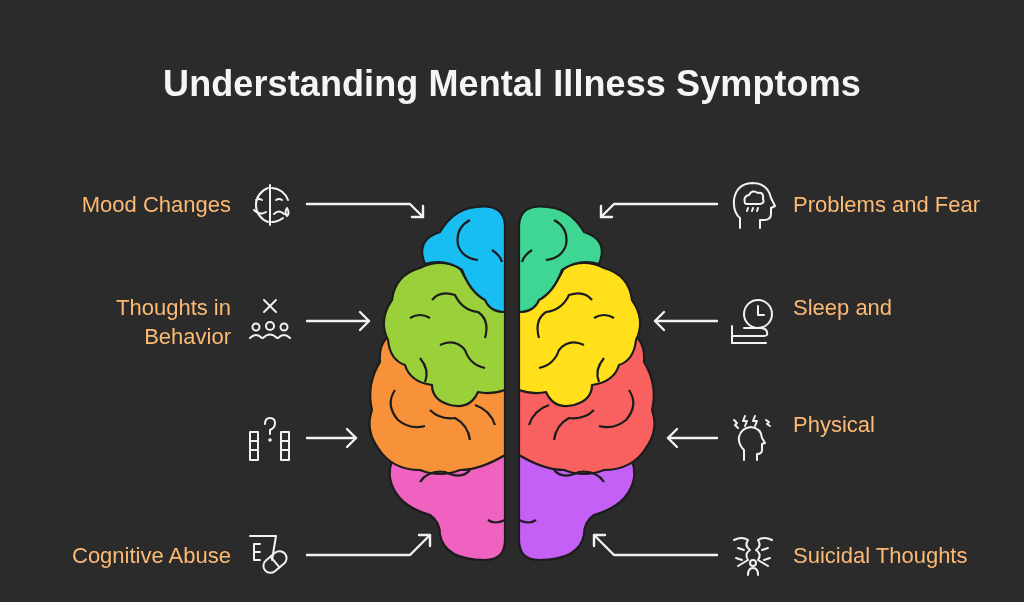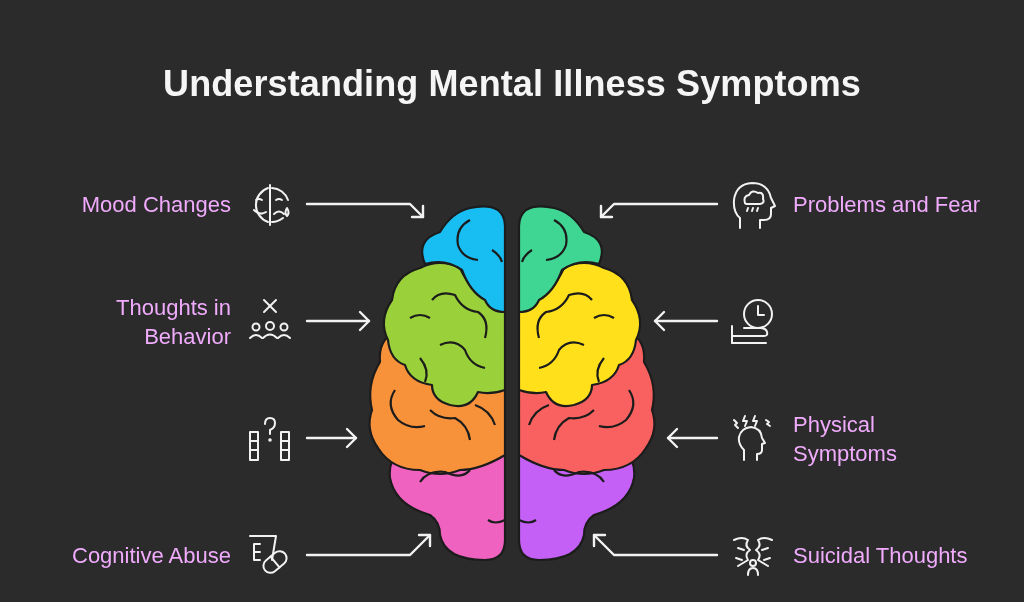--- a/index.html
+++ b/index.html
@@ -1,44 +1,44 @@
 <!DOCTYPE html>
 <html><head>
 <meta charset="utf-8">
 <style>
   html, body { margin:0; padding:0; }
   body { width:1024px; height:602px; background:#2b2b2b; position:relative; overflow:hidden;
          font-family:"Liberation Sans", sans-serif; color:#f2f2f2; }
   .title { position:absolute; left:0; right:0; top:63px; text-align:center; font-size:36px;
            font-weight:bold; color:#f5f5f5; letter-spacing:0.1px; }
-  .label { position:absolute; font-size:22px; line-height:29px; color:#f0abfc; }
+  .label { position:absolute; font-size:22px; line-height:29px; color:#fdba74; }
   .label.left { text-align:right; }
   .label.right { text-align:left; }
   svg.art { position:absolute; left:0; top:0; }
 </style>
 </head>
 <body>
 
 <div class="title">Understanding Mental Illness Symptoms</div>
 
 <div class="label left" style="right:793px; top:190px;">Mood Changes</div>
 <div class="label left" style="right:793px; top:293px;">
   <div>Thoughts in</div>
   <div>Behavior</div>
 </div>
 <div class="label left" style="right:793px; top:410px;">
 </div>
 <div class="label left" style="right:793px; top:541px;">Cognitive Abuse</div>
 
 <div class="label right" style="left:793px; top:190px;">Problems and Fear</div>
 <div class="label right" style="left:793px; top:293px;">
+  <div>Sleep and</div>
 </div>
 <div class="label right" style="left:793px; top:410px;">
   <div>Physical</div>
-  <div>Symptoms</div>
 </div>
 <div class="label right" style="left:793px; top:541px;">Suicidal Thoughts</div>
 
 <svg class="art" width="1024" height="602" viewBox="0 0 1024 602">
   <g fill="none" stroke="#f2f2f2" stroke-width="2.4" stroke-linecap="round" stroke-linejoin="round">
 
     <g>
       <path d="M307 204 H410 L423 217"></path>
         <path d="M412 217 H423 V206"></path>
     </g>

